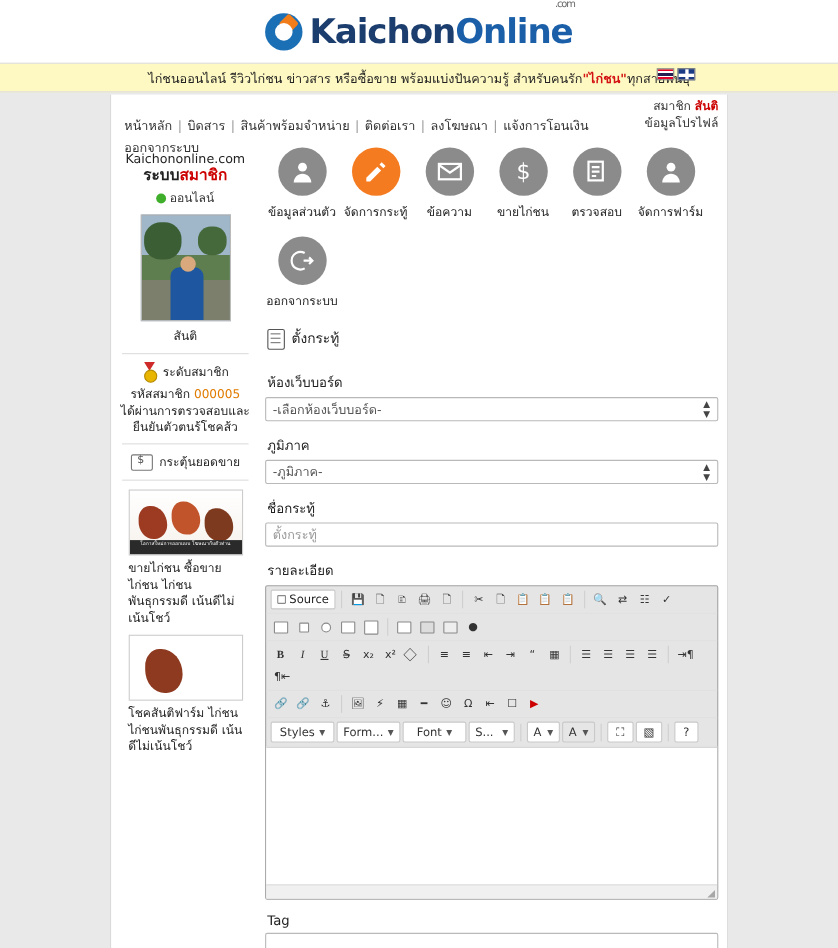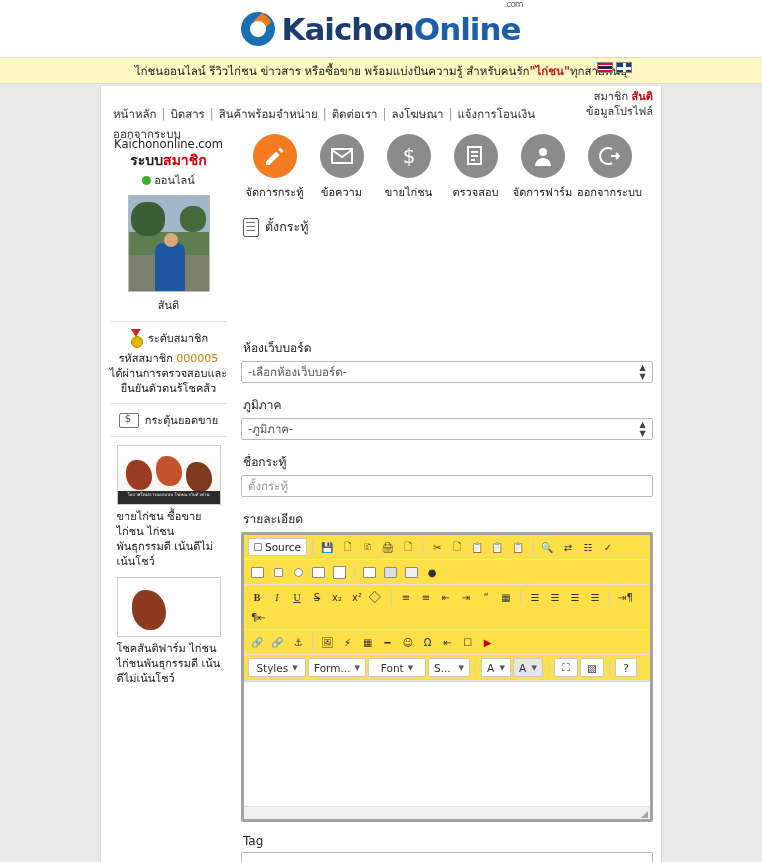--- a/index.html
+++ b/index.html
@@ -141,21 +141,21 @@
   }
   .select-box { padding-right:20px; color:#555; }
   .spinner {
     position:absolute; right:3px; top:2px; width:13px; height:17px;
     display:flex; flex-direction:column; justify-content:space-between; align-items:center;
   }
   .spinner i { font-style:normal; font-size:8px; line-height:8px; color:#444; }
   .text-input { color:#9a9a9a; }
 
   
-  .editor { width:412px; border:3px solid #a3a3a3; background:#fde047; border-radius:2px; }
+  .editor { width:412px; border:1px solid #a3a3a3; background:#e5e5e5; border-radius:2px; }
   .tb-row { display:flex; align-items:center; gap:2px; padding:3px 4px; border-bottom:1px solid #e0e0e0; flex-wrap:wrap; }
   .tb-btn {
     min-width:18px; height:18px; border:1px solid transparent; background:transparent;
     display:flex; align-items:center; justify-content:center; font-size:10px; color:#333;
     padding:0 2px; border-radius:2px;
   }
   .tb-sep { width:1px; height:16px; background:#cfcfcf; margin:0 3px; }
   .mini { width:13px; height:11px; border:1px solid #8a8a8a; border-radius:1px; display:inline-block; background:#fff; }
   .src-btn {
     display:flex; align-items:center; gap:3px; font-size:10.5px; padding:1px 5px;
@@ -271,20 +271,29 @@
         <div class="ad-img">
           <span class="ad-rooster" style="left:14px;top:12px;width:34px;height:40px;background:#8e3a20;"></span>
         </div>
         <div class="ad-text">โชคสันติฟาร์ม ไก่ชน ไก่ชนพันธุกรรมดี เน้นดีไม่เน้นโชว์</div>
       </div>
     </div>
 
     <div class="icon-area">
       <div class="icon-grid">
         <div class="icon-item">
+          <div class="circle">
+            <svg width="24" height="24" viewBox="0 0 24 24" fill="#fff">
+                <circle cx="12" cy="8" r="4"></circle>
+                <path d="M4 22c0-4.4 3.6-8 8-8s8 3.6 8 8z"></path>
+              </svg>
+          </div>
+          <div class="icon-label">ข้อมูลส่วนตัว</div>
+        </div>
+        <div class="icon-item">
           <div class="circle orange">
             <svg width="24" height="24" viewBox="0 0 24 24" fill="#fff">
                 <path d="M3 17.5l10-10 3.5 3.5-10 10H3z"></path>
                 <path d="M15 5.5l2-2 3.5 3.5-2 2z"></path>
               </svg>
           </div>
           <div class="icon-label">จัดการกระทู้</div>
         </div>
         <div class="icon-item">
           <div class="circle">

